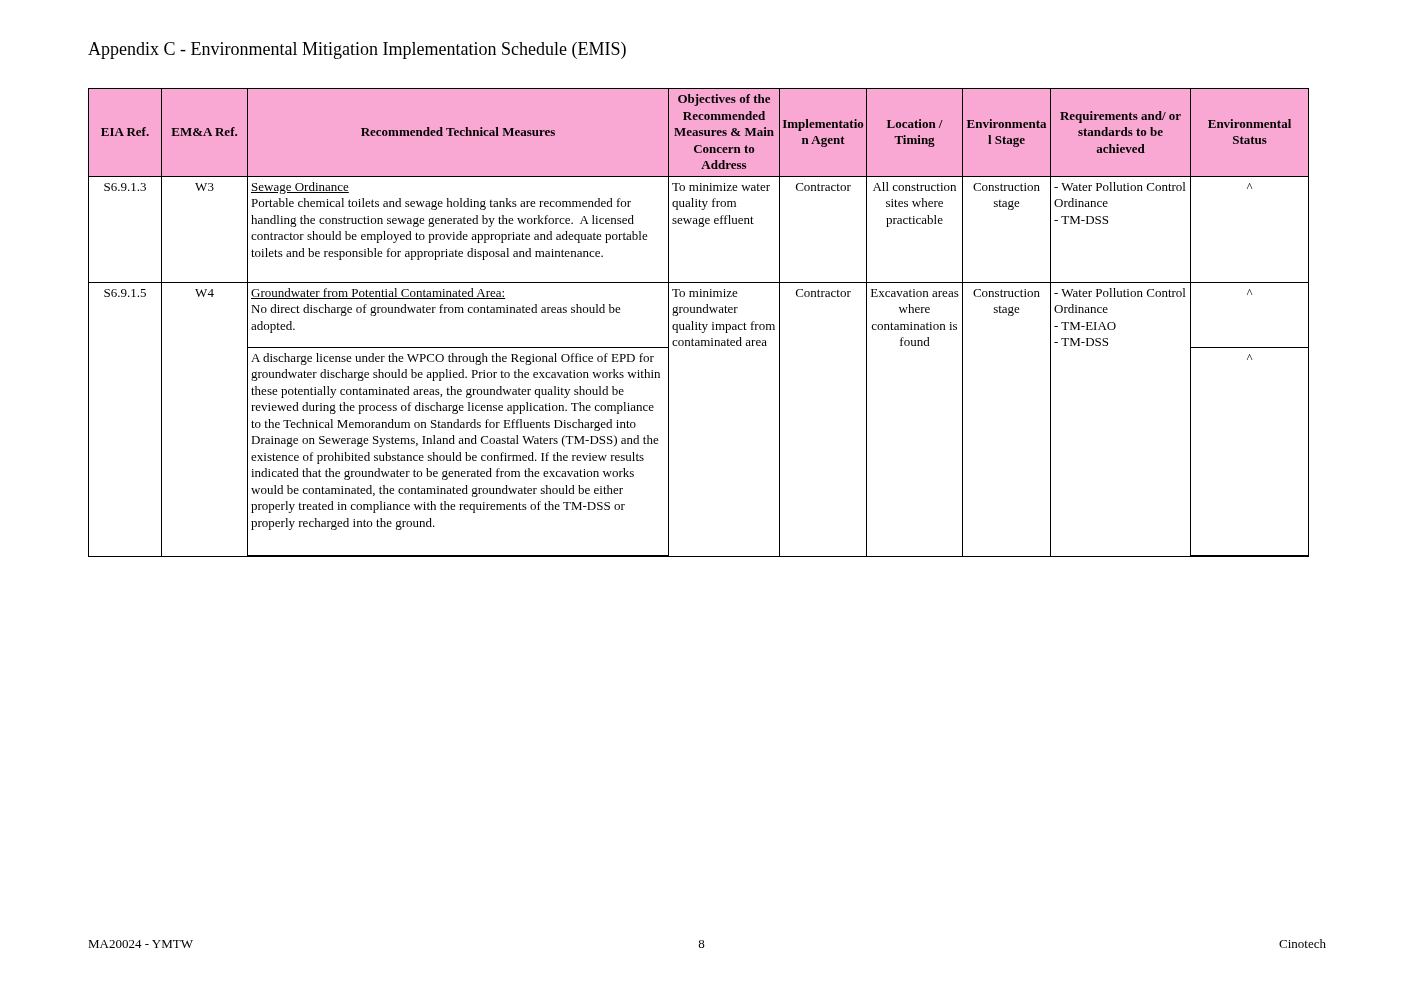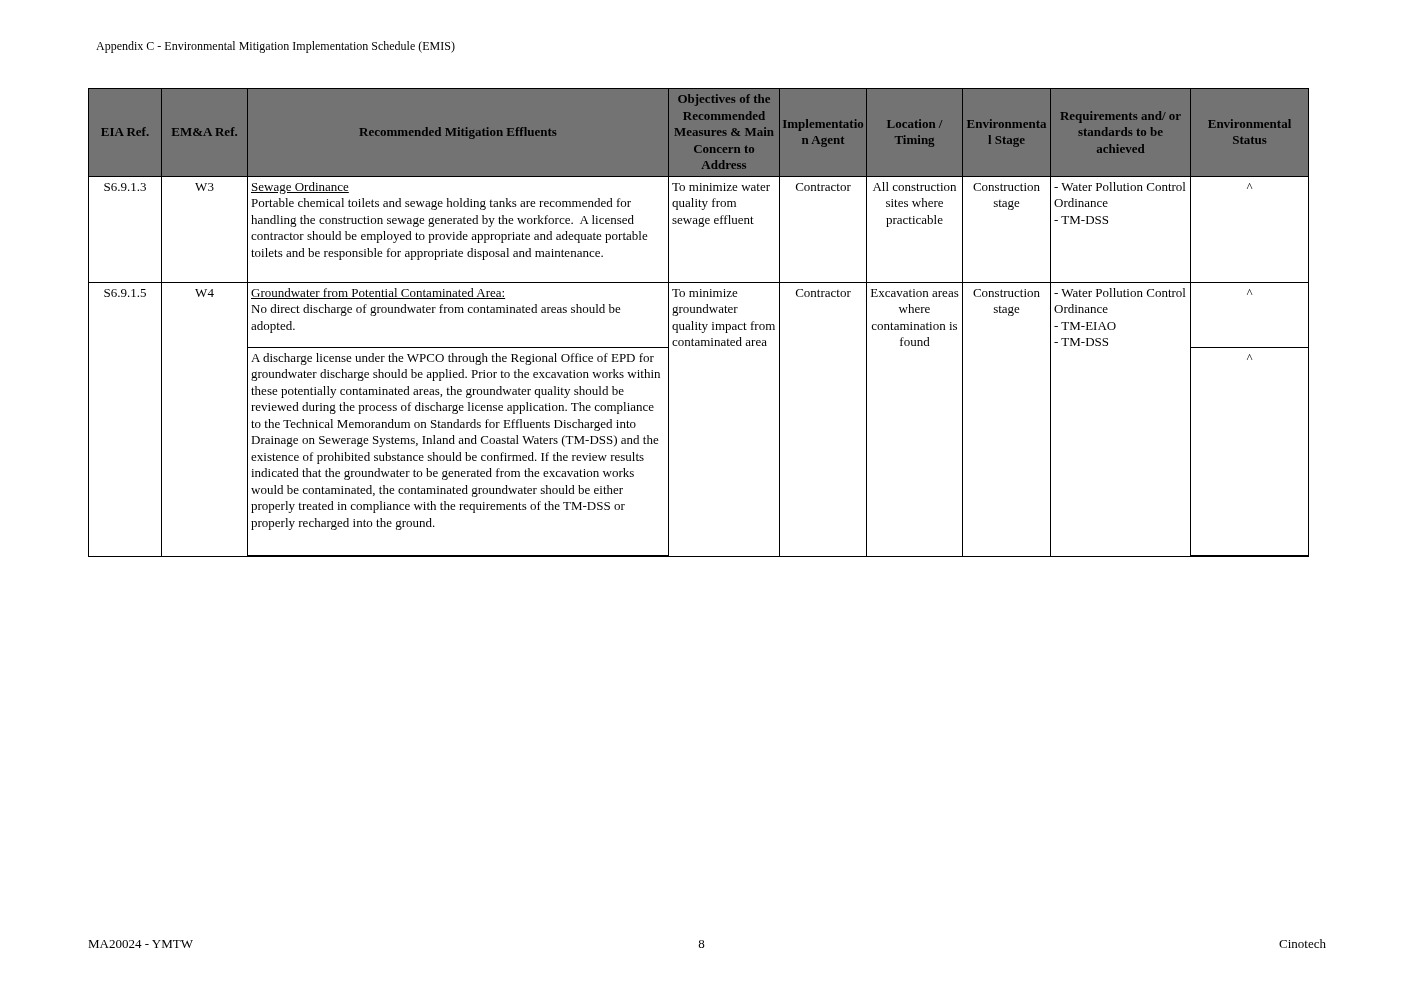--- a/index.html
+++ b/index.html
@@ -11,41 +11,40 @@
     width: 1403px;
     height: 992px;
     position: relative;
     font-family: "Liberation Serif", "DejaVu Serif", serif;
     color: #000000;
   }
   .doc-title {
     position: absolute;
     left: 88px;
     top: 39px;
-    font-size: 12px;
+    font-size: 18px;
     white-space: nowrap;
-    margin-left: 8px;
   }
   table.emis {
     position: absolute;
     left: 88px;
     top: 88px;
     width: 1220px;
     border-collapse: collapse;
     table-layout: fixed;
     font-size: 13px;
     line-height: 16.5px;
   }
   table.emis th, table.emis td {
     border: 1px solid #000000;
     padding: 2px 3px;
     overflow: hidden;
   }
   table.emis th {
-    background: #737373;
+    background: #f9a8d4;
     font-weight: bold;
     text-align: center;
     vertical-align: middle;
     overflow-wrap: break-word;
     word-wrap: break-word;
     padding: 2px 2px;
   }
   table.emis td {
     vertical-align: top;
     overflow-wrap: break-word;
@@ -86,21 +85,21 @@
     <col style="width:87px">
     <col style="width:96px">
     <col style="width:88px">
     <col style="width:140px">
     <col style="width:118px">
   </colgroup>
   <thead>
     <tr class="header-row">
       <th>EIA Ref.</th>
       <th>EM&amp;A Ref.</th>
-      <th>Recommended Mitigation Effluents</th>
+      <th>Recommended Technical Measures</th>
       <th>Objectives of the Recommended Measures &amp; Main Concern to Address</th>
       <th>Implementation Agent</th>
       <th>Location / Timing</th>
       <th>Environmental Stage</th>
       <th>Requirements and/ or standards to be achieved</th>
       <th>Environmental Status</th>
     </tr>
   </thead>
   <tbody>
     <tr class="row1">

